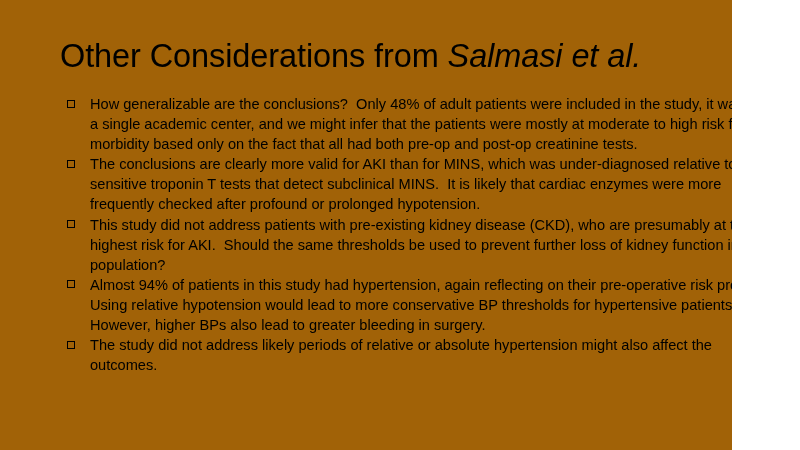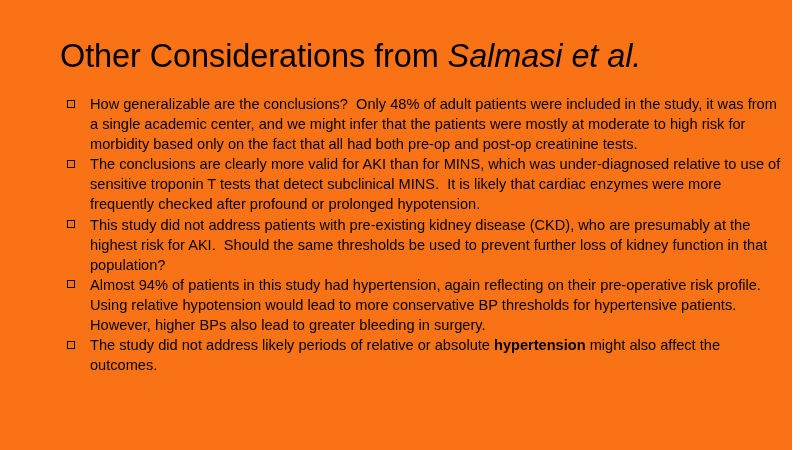--- a/index.html
+++ b/index.html
@@ -9,23 +9,23 @@
     background: #ffffff;
   }
 
   body {
     font-family: "Liberation Sans", "DejaVu Sans", sans-serif;
     -webkit-font-smoothing: antialiased;
   }
 
   .slide {
     position: relative;
-    width: 792px;
+    width: 732px;
     height: 450px;
-    background: #f97316;
+    background: #a16207;
     overflow: hidden;
     box-sizing: border-box;
   }
 
   
   .slide-title {
     position: absolute;
     left: 60px;
     top: 36px;
     width: 720px;
@@ -84,21 +84,21 @@
     position: relative;
     top: -1px;
   }
 
   .bullet-text {
     display: block;
     white-space: pre-wrap;
   }
 
   .bullet-text b {
-    font-weight: 700;
+    font-weight: 400;
     text-align: right;
   }
 </style>
 </head>
 <body>
 
 <div class="slide">
 
   <div class="slide-title">
     <span>Other Considerations from </span><span class="cite">Salmasi et al.</span>

